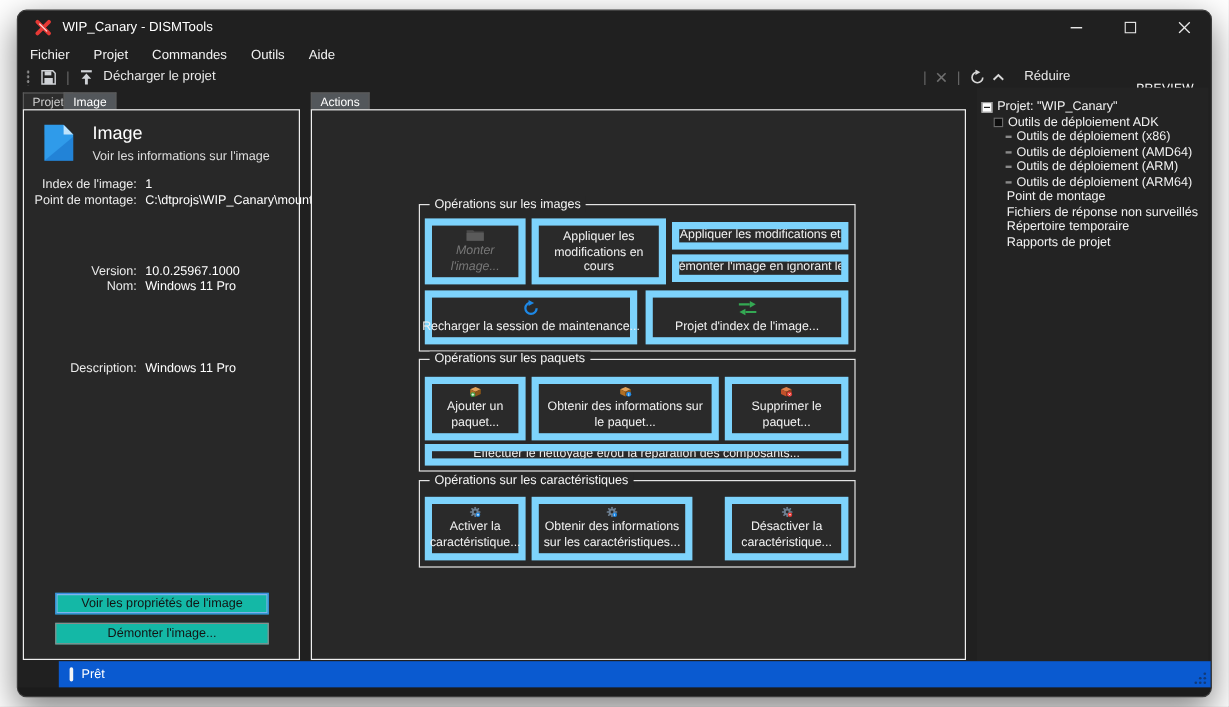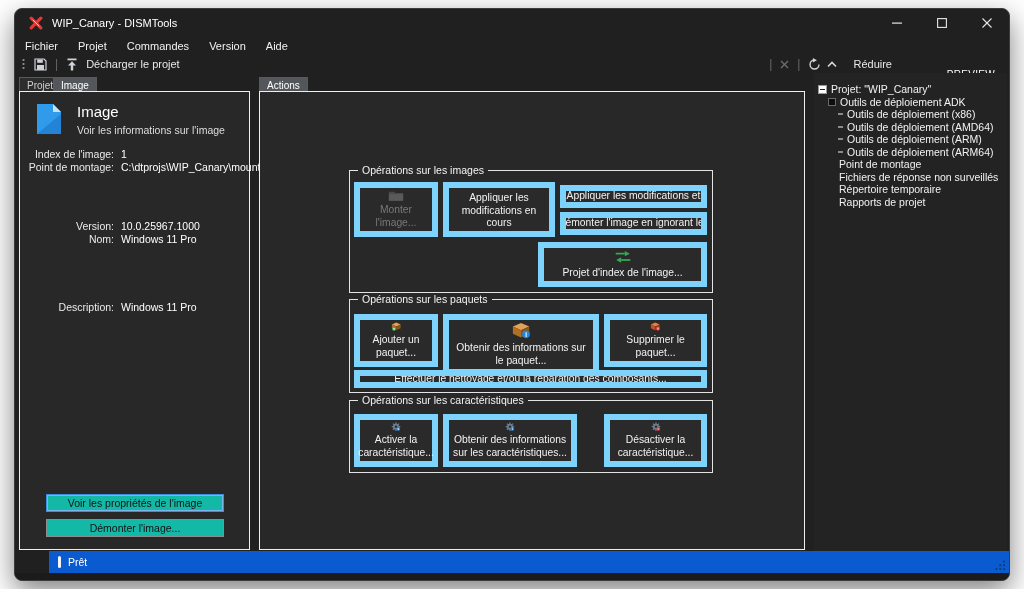--- a/index.html
+++ b/index.html
@@ -42,21 +42,21 @@
   .lp-btn { position:absolute; left:26px; width:178px; height:18px; background:#14b8a6; color:#131313;
             font-size:10.5px; display:flex; align-items:center; justify-content:center; border:1px solid #8c8c8c; }
   .lp-btn.focused { border:1px solid #3d8de0; box-shadow:inset 0 0 0 1px #7db4ec; }
   
   .groupbox { position:absolute; border:1px solid #e4e4e4; }
   .group-title { position:absolute; left:8px; top:-7px; background:#282828; padding:0 4px; font-size:10.5px; color:#f4f4f4; white-space:nowrap; }
   .act-btn { position:absolute; background:#2a2a2a; border:6px solid #7dd3fc; color:#f2f2f2; font-size:10.3px;
              display:flex; flex-direction:column; align-items:center; justify-content:center; gap:3px; text-align:center;
              line-height:1.2; padding:2px 3px; }
   .act-btn.oneline { flex-direction:row; white-space:nowrap; overflow:hidden; }
-  .act-btn.disabled { color:#787878; }
+  .act-btn.disabled { color:#787878;font-style:italic; }
   .btn-label { display:block; }
   
   .tree { position:absolute; left:799px; top:64px; width:193px; height:478px; background:#232323; font-size:10.5px; color:#f2f2f2; }
   .tree-row { position:absolute; height:12px; display:flex; align-items:center; white-space:nowrap; }
   .exp-box { width:9px; height:9px; background:#ffffff; border:1px solid #9a9a9a; margin-right:4px; position:relative; flex:0 0 auto; }
   .exp-box::after { content:""; position:absolute; left:1px; right:1px; top:3px; height:1px; background:#222; }
   .sq-ico { width:8px; height:8px; background:#0d0d0d; border:1px solid #6a6a6a; margin-right:4px; flex:0 0 auto; }
   .dash-ico { width:5px; height:2px; background:#8a8a8a; margin-right:4px; flex:0 0 auto; }
   
   .statusbar { position:absolute; left:0; right:0; top:542px; height:22px; background:#0a5ad0; display:flex; align-items:center; color:#ffffff; font-size:10.5px;margin-left:34px; }
@@ -99,21 +99,21 @@
             </g>
           </svg>
       </div>
     </div>
   </div>
 
   <div class="menubar">
     <span class="menu-item">Fichier</span>
     <span class="menu-item">Projet</span>
     <span class="menu-item">Commandes</span>
-    <span class="menu-item">Version</span>
+    <span class="menu-item">Outils</span>
     <span class="menu-item">Aide</span>
     <span class="preview" style="top:32px;">PREVIEW</span>
   </div>
 
   <div class="toolbar">
     <div class="grip"></div>
     <div class="tb-ico" style="margin-left:6px;">
       <svg width="13" height="13" viewBox="0 0 13 13">
         <path d="M1 1 h9 l2 2 v9 h-11 z" fill="none" stroke="#cfd2d6" stroke-width="1.2"></path>
         <rect x="3.2" y="1.4" width="5.6" height="3.4" fill="#cfd2d6"></rect>
@@ -223,20 +223,27 @@
         <rect x="10.5" y="2" width="2.5" height="4" fill="#0d47a1"></rect>
         <rect x="4" y="10" width="12" height="8" fill="#e3f2fd"></rect>
       </svg>
       <span class="btn-label">Appliquer les modifications en cours</span>
     </div>
     <div class="act-btn oneline" style="left:300px; top:93px; width:147px; height:23px;">
       <span class="btn-label">Appliquer les modifications et</span>
     </div>
     <div class="act-btn oneline" style="left:300px; top:120px; width:147px; height:23px;">
       <span class="btn-label">Démonter l'image en ignorant les</span>
+    </div>
+    <div class="act-btn" style="left:94px; top:150px; width:177px; height:45px;">
+      <svg width="17" height="17" viewBox="0 0 16 16">
+        <path d="M13.5 8 A5.5 5.5 0 1 1 8 2.5" fill="none" stroke="#1e88e5" stroke-width="2.2"></path>
+        <polygon points="5.6,0 5.6,5.8 11,2.9" fill="#1e88e5"></polygon>
+      </svg>
+      <span class="btn-label" style="white-space:nowrap;">Recharger la session de maintenance...</span>
     </div>
     <div class="act-btn" style="left:278px; top:150px; width:169px; height:45px;">
       <svg width="20" height="15" viewBox="0 0 20 15">
         <g stroke="#34a853" stroke-width="2">
           <line x1="2" y1="4" x2="12" y2="4"></line>
           <line x1="18" y1="11" x2="8" y2="11"></line>
         </g>
         <polygon points="12,1 12,7 17.5,4" fill="#34a853"></polygon>
         <polygon points="8,8 8,14 2.5,11" fill="#34a853"></polygon>
       </svg>
@@ -252,21 +259,21 @@
         <polygon points="1,5 10,9 10,17 1,13" fill="#b06f24"></polygon>
         <polygon points="19,5 10,9 10,17 19,13" fill="#8a5518"></polygon>
         <circle cx="5.5" cy="14" r="4.2" fill="#43a047"></circle>
         <g stroke="#fff" stroke-width="1.4">
             <line x1="5.5" y1="11.8" x2="5.5" y2="16.2"></line>
             <line x1="3.3" y1="14" x2="7.7" y2="14"></line>
           </g>
       </svg>
       <span class="btn-label">Ajouter un paquet...</span>
     </div>
-    <div class="act-btn" style="left:183px; top:222px; width:156px; height:61px;justify-content:space-between;">
+    <div class="act-btn" style="left:183px; top:222px; width:156px; height:53px;justify-content:space-between;">
       <svg width="21" height="19" viewBox="0 0 21 19">
         <polygon points="10,1 19,5 10,9 1,5" fill="#e2a158"></polygon>
         <polygon points="1,5 10,9 10,17 1,13" fill="#b06f24"></polygon>
         <polygon points="19,5 10,9 10,17 19,13" fill="#8a5518"></polygon>
         <circle cx="15.5" cy="13.5" r="4.2" fill="#1e88e5"></circle>
         <text x="15.5" y="16.2" font-size="7" fill="#ffffff" text-anchor="middle" font-family="Liberation Sans, sans-serif" font-weight="bold">i</text>
       </svg>
       <span class="btn-label">Obtenir des informations sur le paquet...</span>
     </div>
     <div class="act-btn" style="left:344px; top:222px; width:103px; height:53px;">

